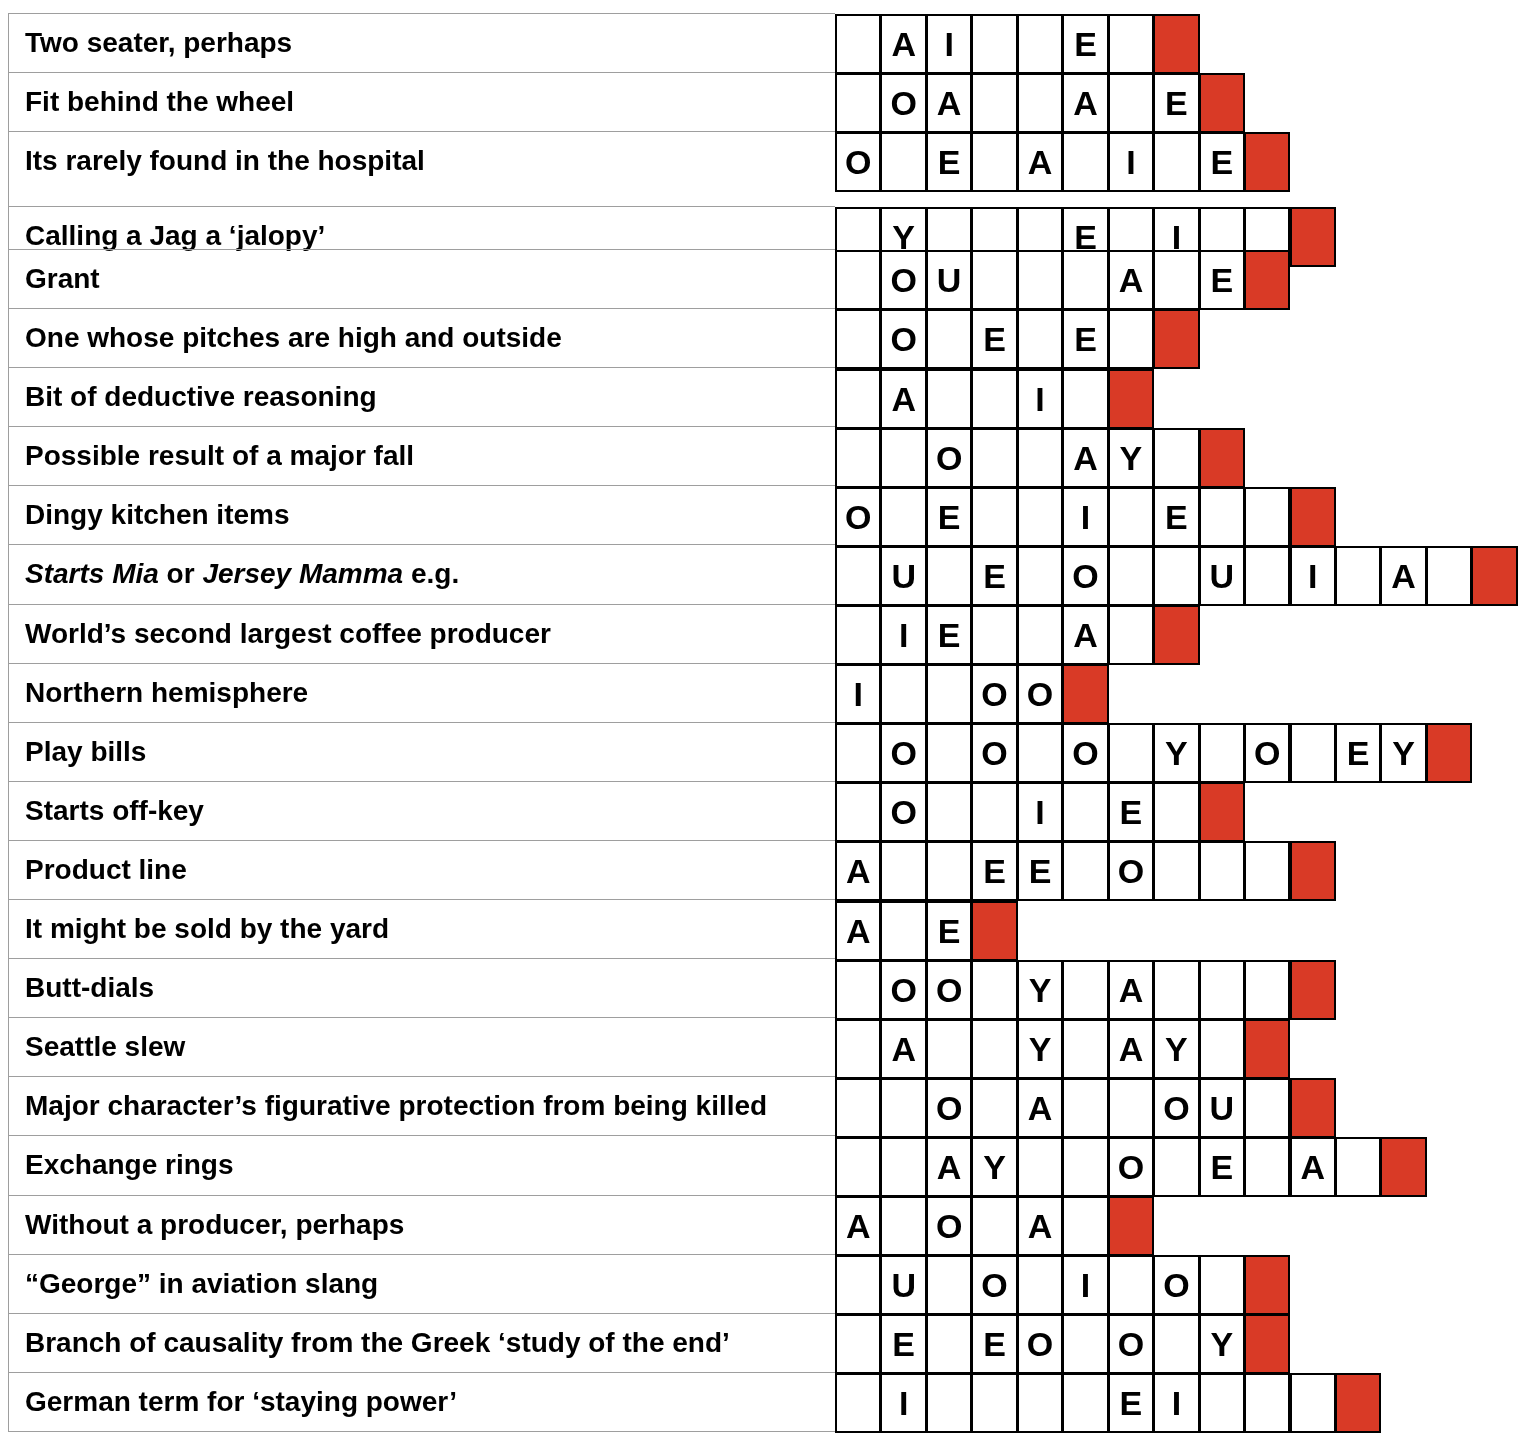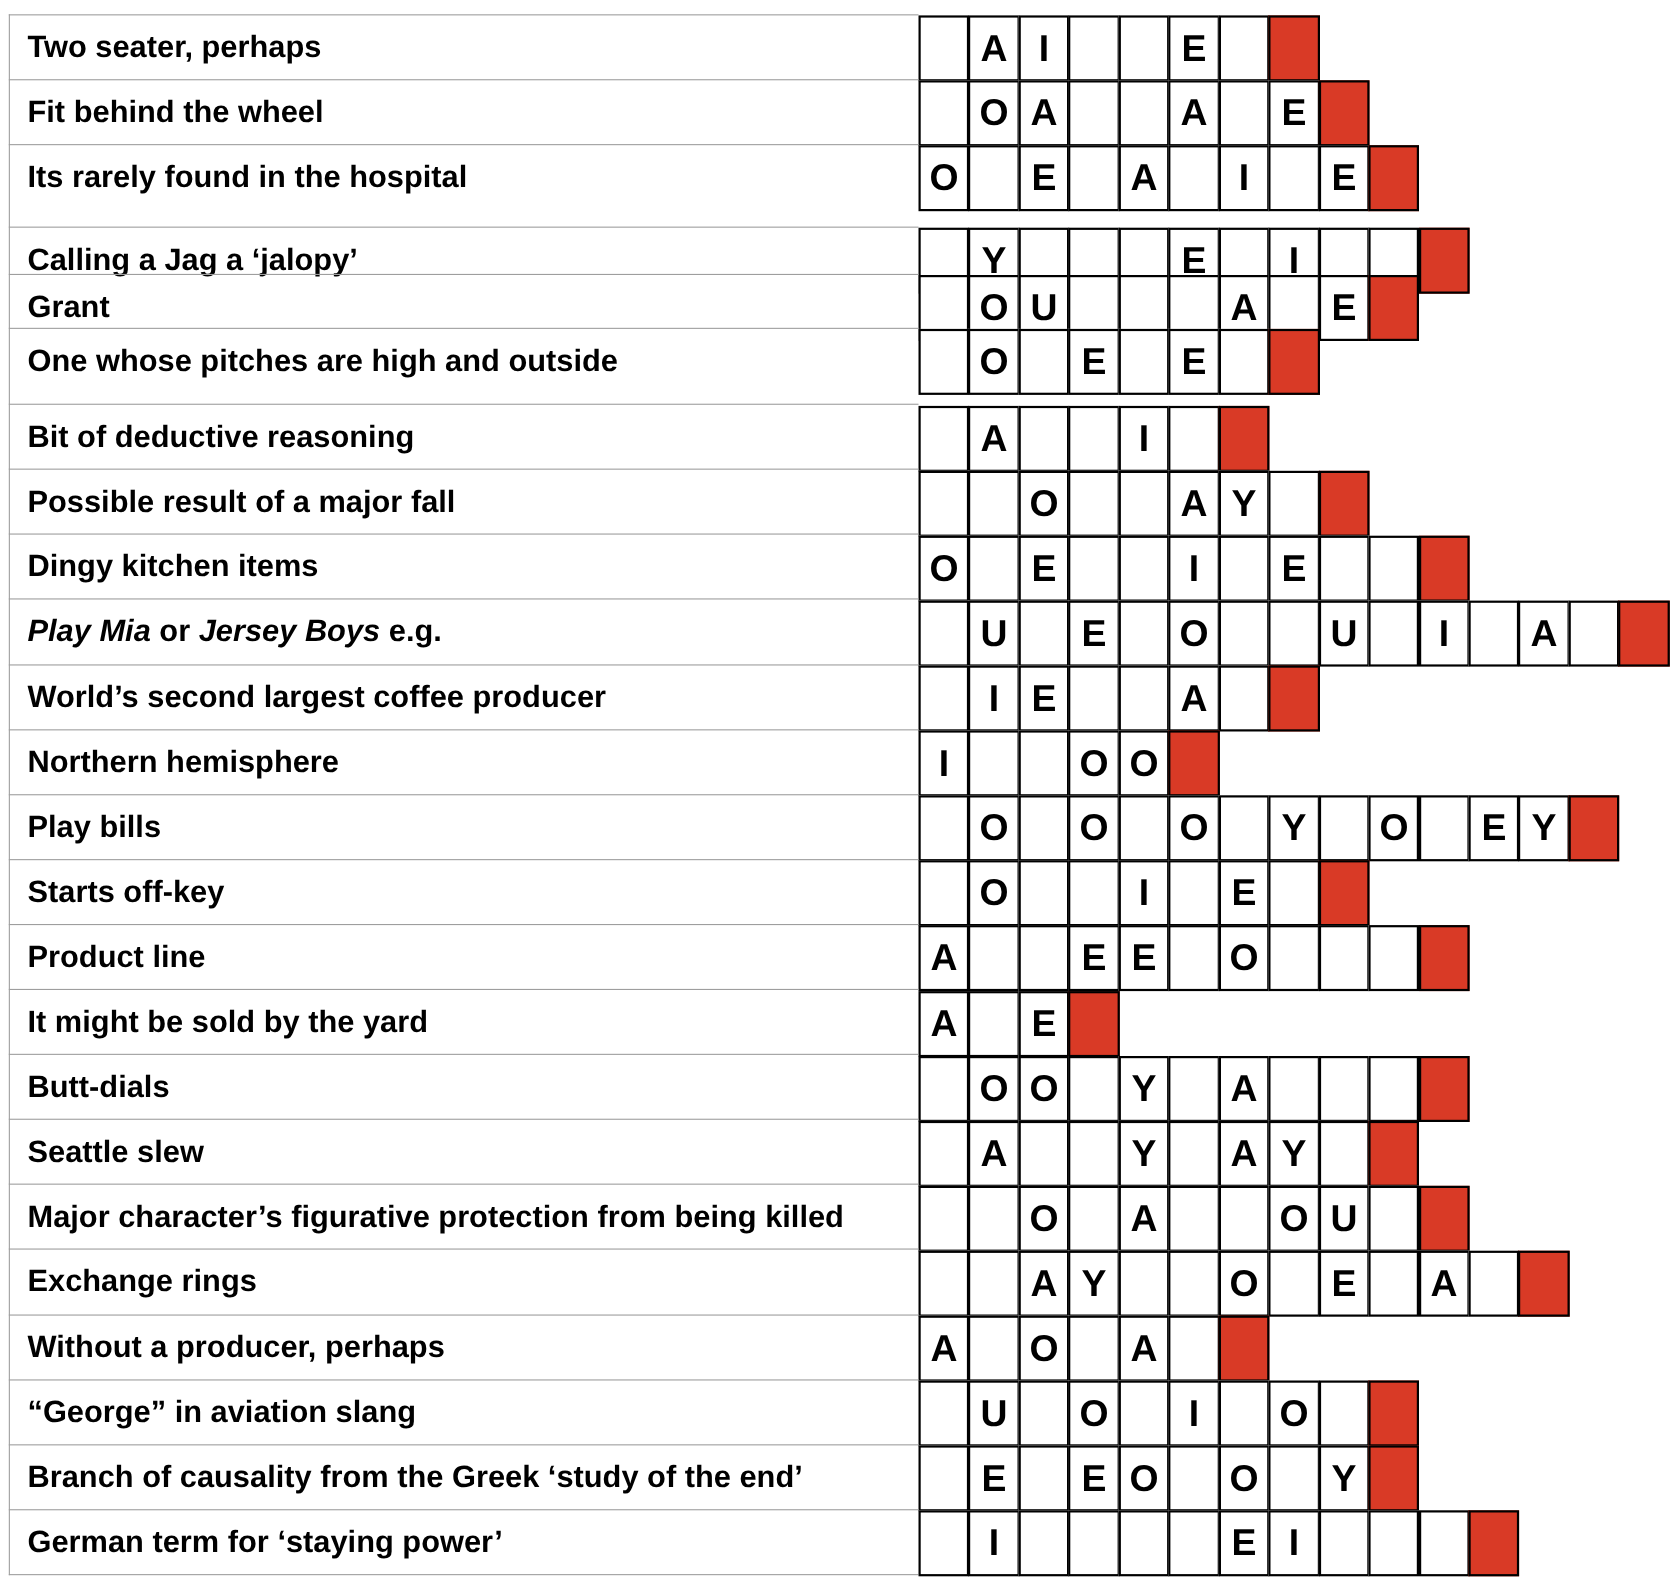--- a/index.html
+++ b/index.html
@@ -154,21 +154,21 @@
         <div class="cell" style="left: 90.9px;">U</div>
         <div class="cell" style="left: 136.35px;"></div>
         <div class="cell" style="left: 181.8px;"></div>
         <div class="cell" style="left: 227.25px;"></div>
         <div class="cell" style="left: 272.7px;">A</div>
         <div class="cell" style="left: 318.15px;"></div>
         <div class="cell" style="left: 363.6px;">E</div>
         <div class="cell red" style="left: 409.05px;"></div>
       </div>
     </div>
-    <div class="row" style="top: 298px;">
+    <div class="row" style="top: 308px;">
       <div class="sep"></div>
       <div class="clue"><span class="seg-regular">One whose pitches are high and outside</span></div>
       <div class="boxes">
         <div class="cell" style="left: 0px;"></div>
         <div class="cell" style="left: 45.45px;">O</div>
         <div class="cell" style="left: 90.9px;"></div>
         <div class="cell" style="left: 136.35px;">E</div>
         <div class="cell" style="left: 181.8px;"></div>
         <div class="cell" style="left: 227.25px;">E</div>
         <div class="cell" style="left: 272.7px;"></div>
@@ -215,21 +215,21 @@
         <div class="cell" style="left: 227.25px;">I</div>
         <div class="cell" style="left: 272.7px;"></div>
         <div class="cell" style="left: 318.15px;">E</div>
         <div class="cell" style="left: 363.6px;"></div>
         <div class="cell" style="left: 409.05px;"></div>
         <div class="cell red" style="left: 454.5px;"></div>
       </div>
     </div>
     <div class="row" style="top: 544.9px;">
       <div class="sep"></div>
-      <div class="clue"><span class="seg-italic">Play Mia</span><span class="seg-regular"> or </span><span class="seg-italic">Jersey Boys</span><span class="seg-regular"> e.g.</span></div>
+      <div class="clue"><span class="seg-italic">Starts Mia</span><span class="seg-regular"> or </span><span class="seg-italic">Jersey Mamma</span><span class="seg-regular"> e.g.</span></div>
       <div class="boxes">
         <div class="cell" style="left: 0px;"></div>
         <div class="cell" style="left: 45.45px;">U</div>
         <div class="cell" style="left: 90.9px;"></div>
         <div class="cell" style="left: 136.35px;">E</div>
         <div class="cell" style="left: 181.8px;"></div>
         <div class="cell" style="left: 227.25px;">O</div>
         <div class="cell" style="left: 272.7px;"></div>
         <div class="cell" style="left: 318.15px;"></div>
         <div class="cell" style="left: 363.6px;">U</div>

